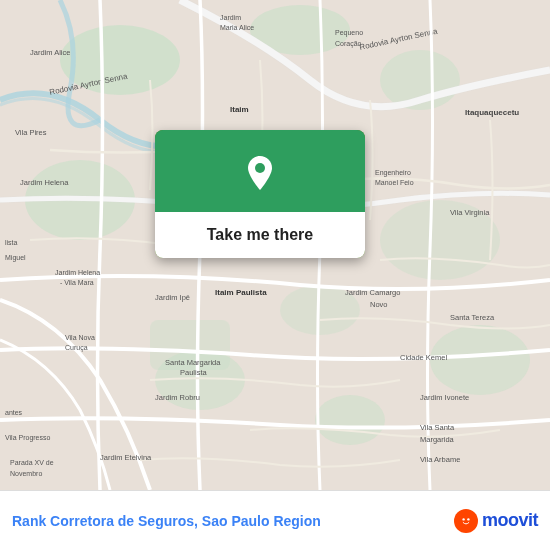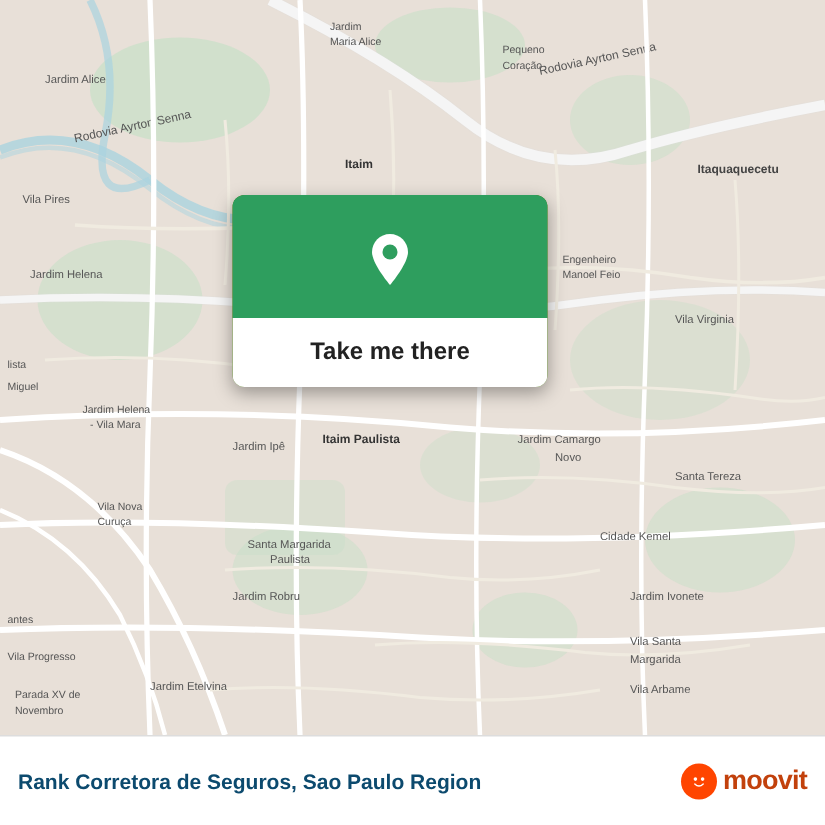--- a/index.html
+++ b/index.html
@@ -87,21 +87,21 @@
 
     .attribution {
       font-size: 10px;
       color: #555;
       margin-bottom: 3px;
     }
 
     .place-name {
       font-size: 14px;
       font-weight: 600;
-      color: #0c4a6e;
+      color: #3b82f6;
     }
 
     .moovit-logo {
       display: flex;
       align-items: center;
       gap: 4px;
     }
 
     .moovit-dot {
       width: 24px;
@@ -114,21 +114,21 @@
     }
 
     .moovit-dot svg {
       width: 16px;
       height: 16px;
     }
 
     .moovit-text {
       font-size: 18px;
       font-weight: 700;
-      color: #c2410c;
+      color: #1d4ed8;
       letter-spacing: -0.5px;
     }
   </style>
 </head>
 <body>
 
 <div id="map-container">
   <svg class="map-svg" viewBox="0 0 550 490" xmlns="http://www.w3.org/2000/svg">
 
     <rect width="550" height="490" fill="#e8e0d8"></rect>

